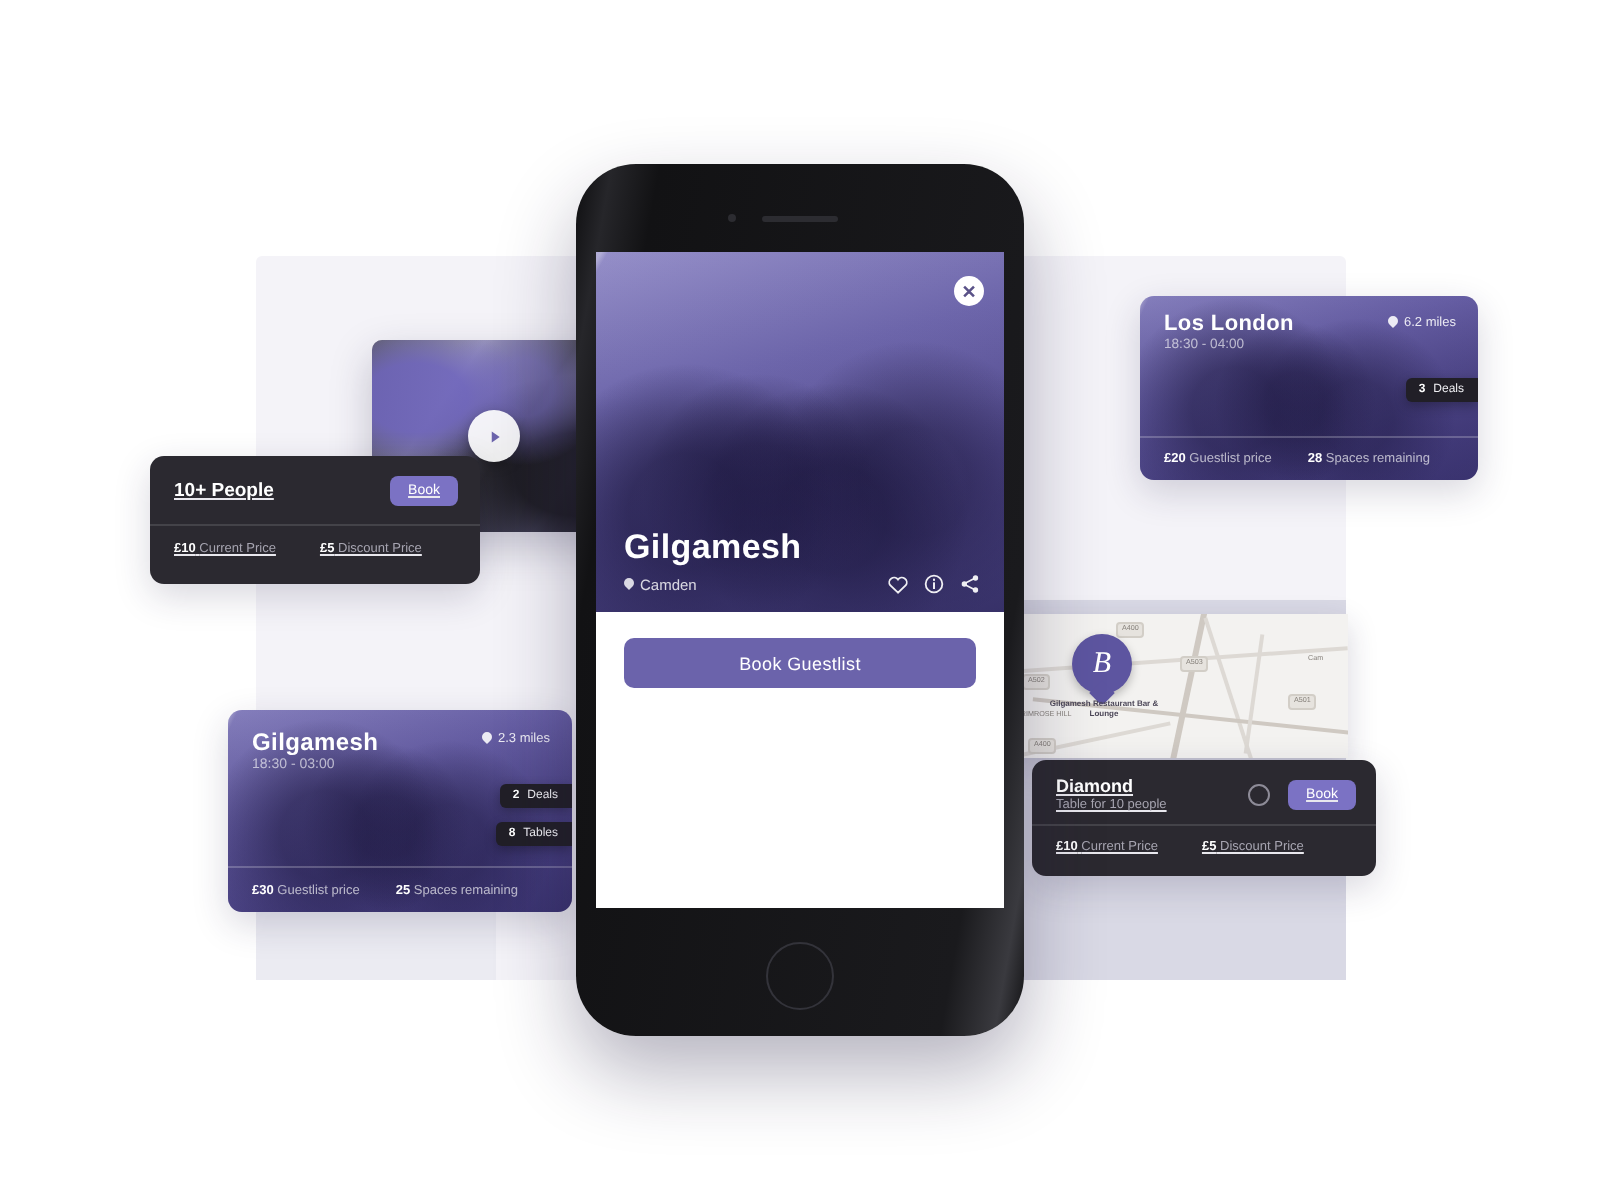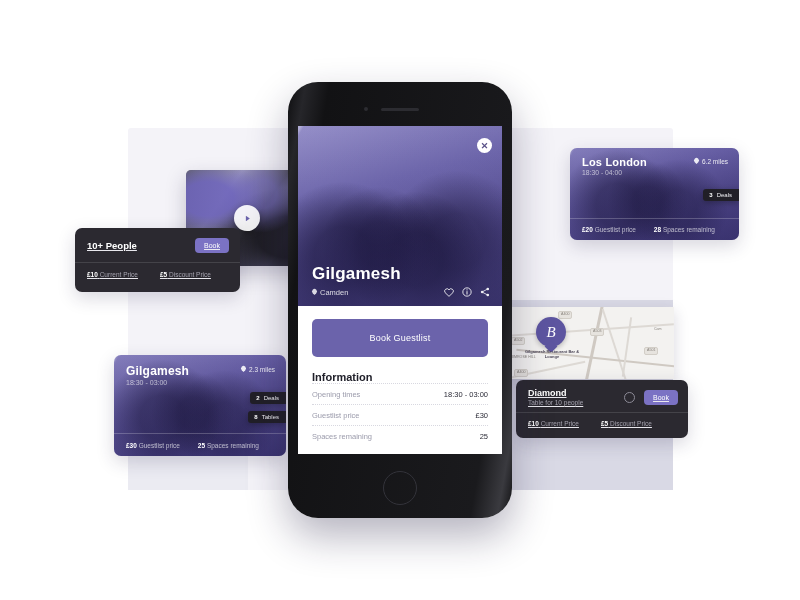--- a/index.html
+++ b/index.html
@@ -183,21 +183,21 @@
   }
   .hero-info { position: absolute; left: 14px; right: 12px; bottom: 9px; z-index: 2; }
   .hero-title { color: #fff; font-size: 17px; font-weight: bold; letter-spacing: .2px; }
   .hero-row { display: flex; align-items: center; justify-content: space-between; margin-top: 3px; }
   .hero-loc { display: flex; align-items: center; gap: 3px; color: rgba(255,255,255,.82); font-size: 7.5px; }
   .hero-icons { display: flex; align-items: center; gap: 8px; }
   .hero-icons span { color: rgba(255,255,255,.92); display: flex; }
 
   .cta-wrap { padding: 13px 14px 0 14px; }
   .cta {
-    width: 100%; height: 38px; border: none; border-radius: 5px;
+    width: 100%; height: 25px; border: none; border-radius: 5px;
     background: #6b63ab; color: #fff; font-size: 9px; letter-spacing: .2px;
     font-family: "Liberation Sans", sans-serif; cursor: pointer;
   }
   .info-sec { padding: 14px 14px 0 14px; }
   .info-h { font-size: 11px; font-weight: bold; color: #20202a; }
   .info-row {
     display: flex; align-items: center; justify-content: space-between;
     border-top: 1px dotted #d8d8e0; padding: 6px 0 5px;
     font-size: 7.5px;
   }
@@ -389,35 +389,19 @@
               </span>
             </div>
           </div>
         </div>
       </div>
 
       <div class="cta-wrap">
         <button class="cta">Book Guestlist</button>
       </div>
 
-      <div class="info-sec">
-        <div class="info-h">Information</div>
-
-        <div class="info-row">
-          <span class="info-k">Opening times</span>
-          <span class="info-v">18:30 - 03:00</span>
-        </div>
-        <div class="info-row">
-          <span class="info-k">Guestlist price</span>
-          <span class="info-v">£30</span>
-        </div>
-        <div class="info-row">
-          <span class="info-k">Spaces remaining</span>
-          <span class="info-v">25</span>
-        </div>
-      </div>
 
     </div>
 
     <div class="phone-home"></div>
   </div>
 
 </div>
 
 </body></html>

